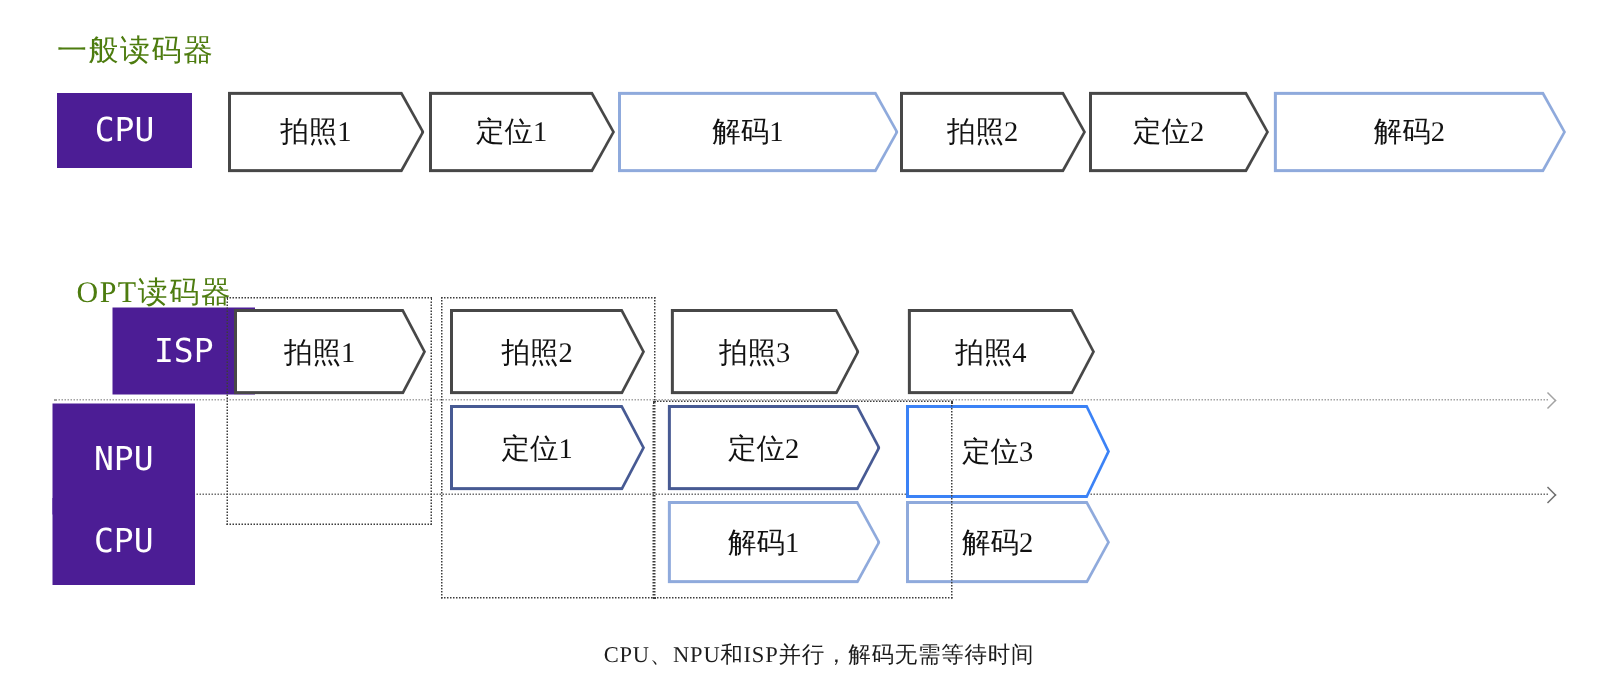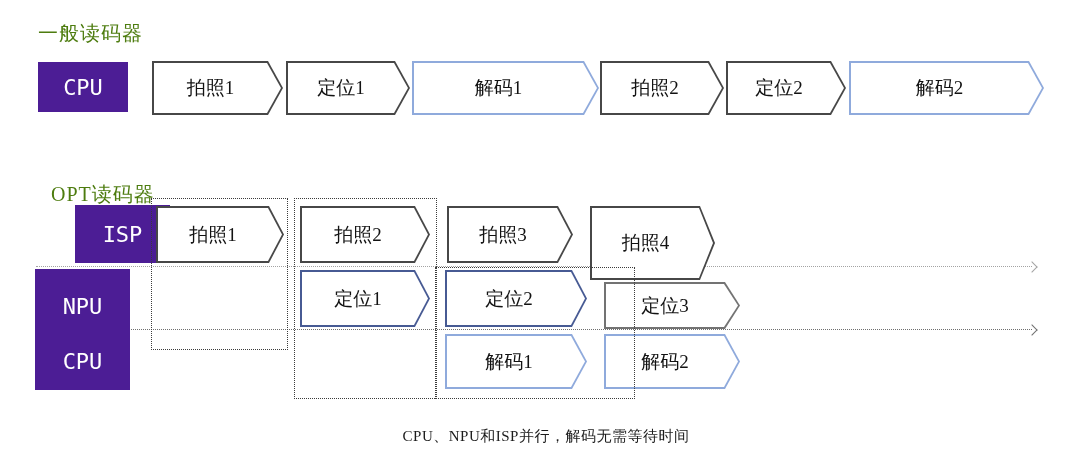--- a/index.html
+++ b/index.html
@@ -72,37 +72,37 @@
     <div class="chev" style="left: 300px; top: 206px; width: 130px; height: 57px; background: rgb(71, 71, 71);">
       <div class="chev-fill">
         <span class="chev-label">拍照2</span>
       </div>
     </div>
     <div class="chev" style="left: 447px; top: 206px; width: 126px; height: 57px; background: rgb(71, 71, 71); text-decoration: underline;">
       <div class="chev-fill">
         <span class="chev-label">拍照3</span>
       </div>
     </div>
-    <div class="chev" style="left: 590px; top: 206px; width: 125px; height: 74px; background: rgb(71, 71, 71);">
+    <div class="chev" style="left: 605px; top: 206px; width: 125px; height: 57px; background: rgb(71, 71, 71);">
       <div class="chev-fill">
         <span class="chev-label">拍照4</span>
       </div>
     </div>
     <div class="badge" style="left: 35px; top: 269px; width: 95px; height: 74px;">NPU</div>
     <div class="chev" style="left: 300px; top: 270px; width: 130px; height: 57px; background: rgb(71, 90, 147);">
       <div class="chev-fill">
         <span class="chev-label">定位1</span>
       </div>
     </div>
     <div class="chev" style="left: 445px; top: 270px; width: 142px; height: 57px; background: rgb(71, 90, 147);">
       <div class="chev-fill">
         <span class="chev-label">定位2</span>
       </div>
     </div>
-    <div class="chev" style="left: 604px; top: 282px; width: 136px; height: 47px; background: #737373;">
+    <div class="chev" style="left: 604px; top: 270px; width: 136px; height: 62px; background: #3b82f6;">
       <div class="chev-fill">
         <span class="chev-label">定位3</span>
       </div>
     </div>
     <div class="badge" style="left: 35px; top: 332px; width: 95px; height: 58px;">CPU</div>
     <div class="chev" style="left: 445px; top: 334px; width: 142px; height: 55px; background: rgb(143, 170, 220);">
       <div class="chev-fill">
         <span class="chev-label">解码1</span>
       </div>
     </div>

